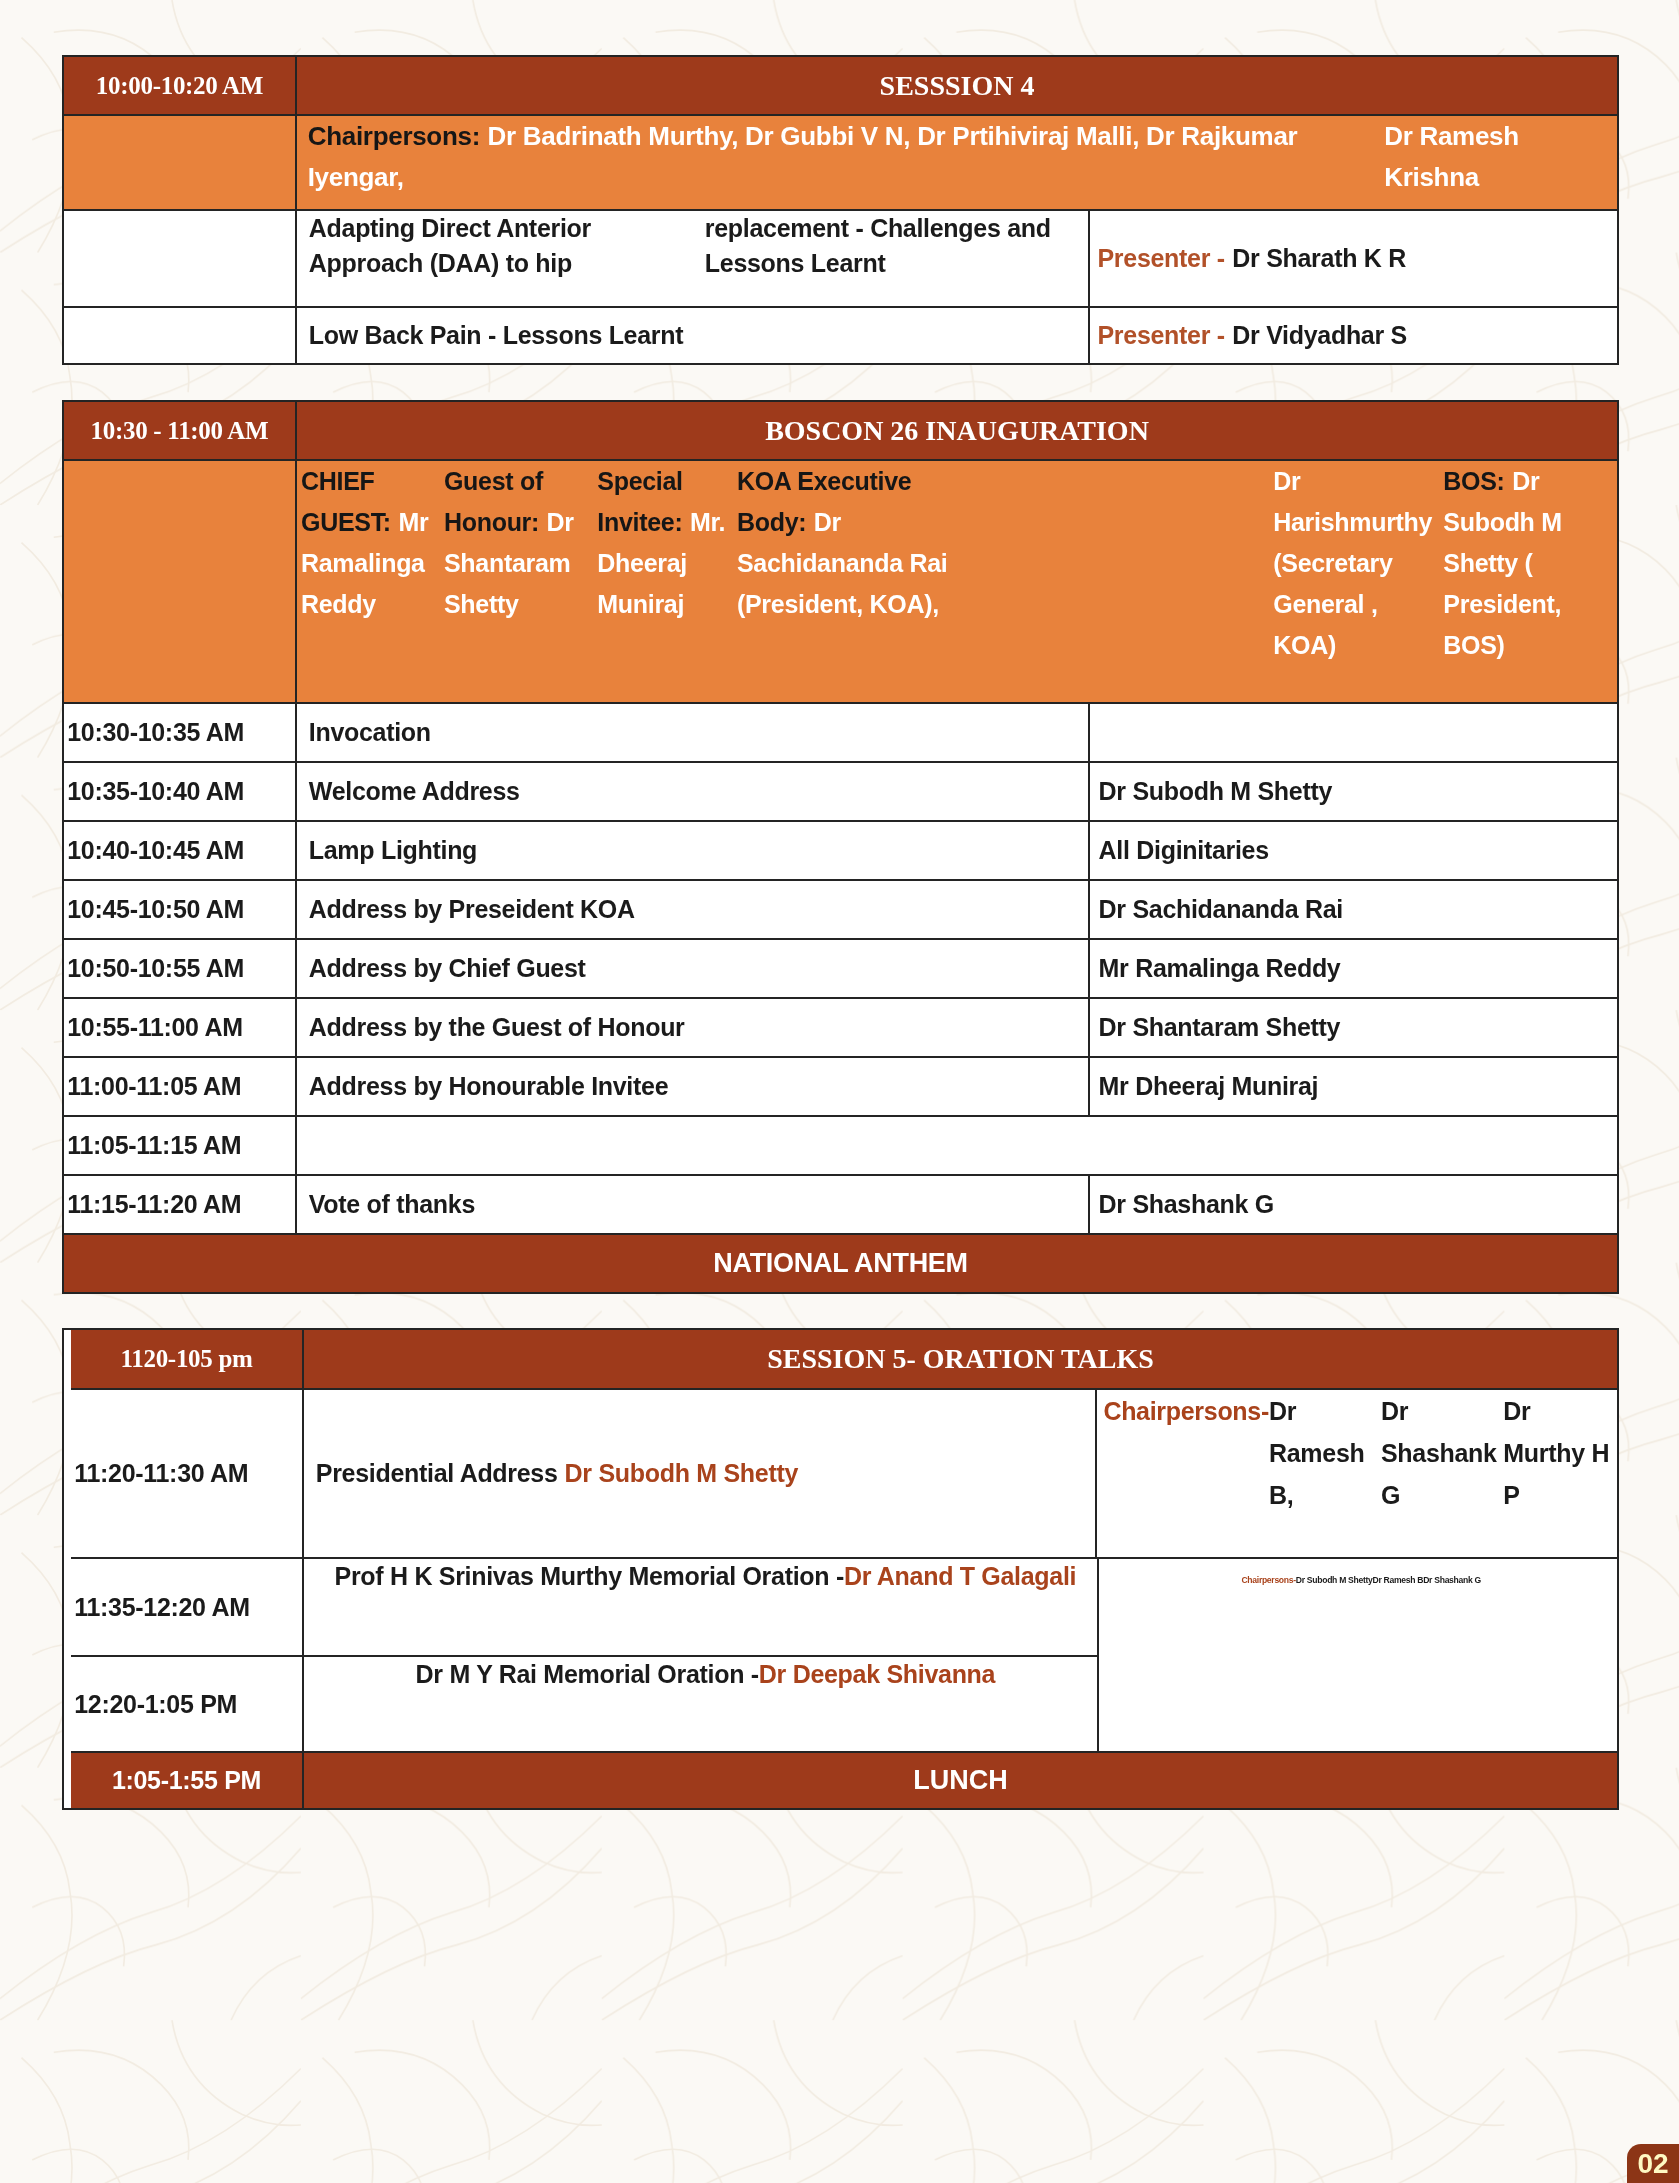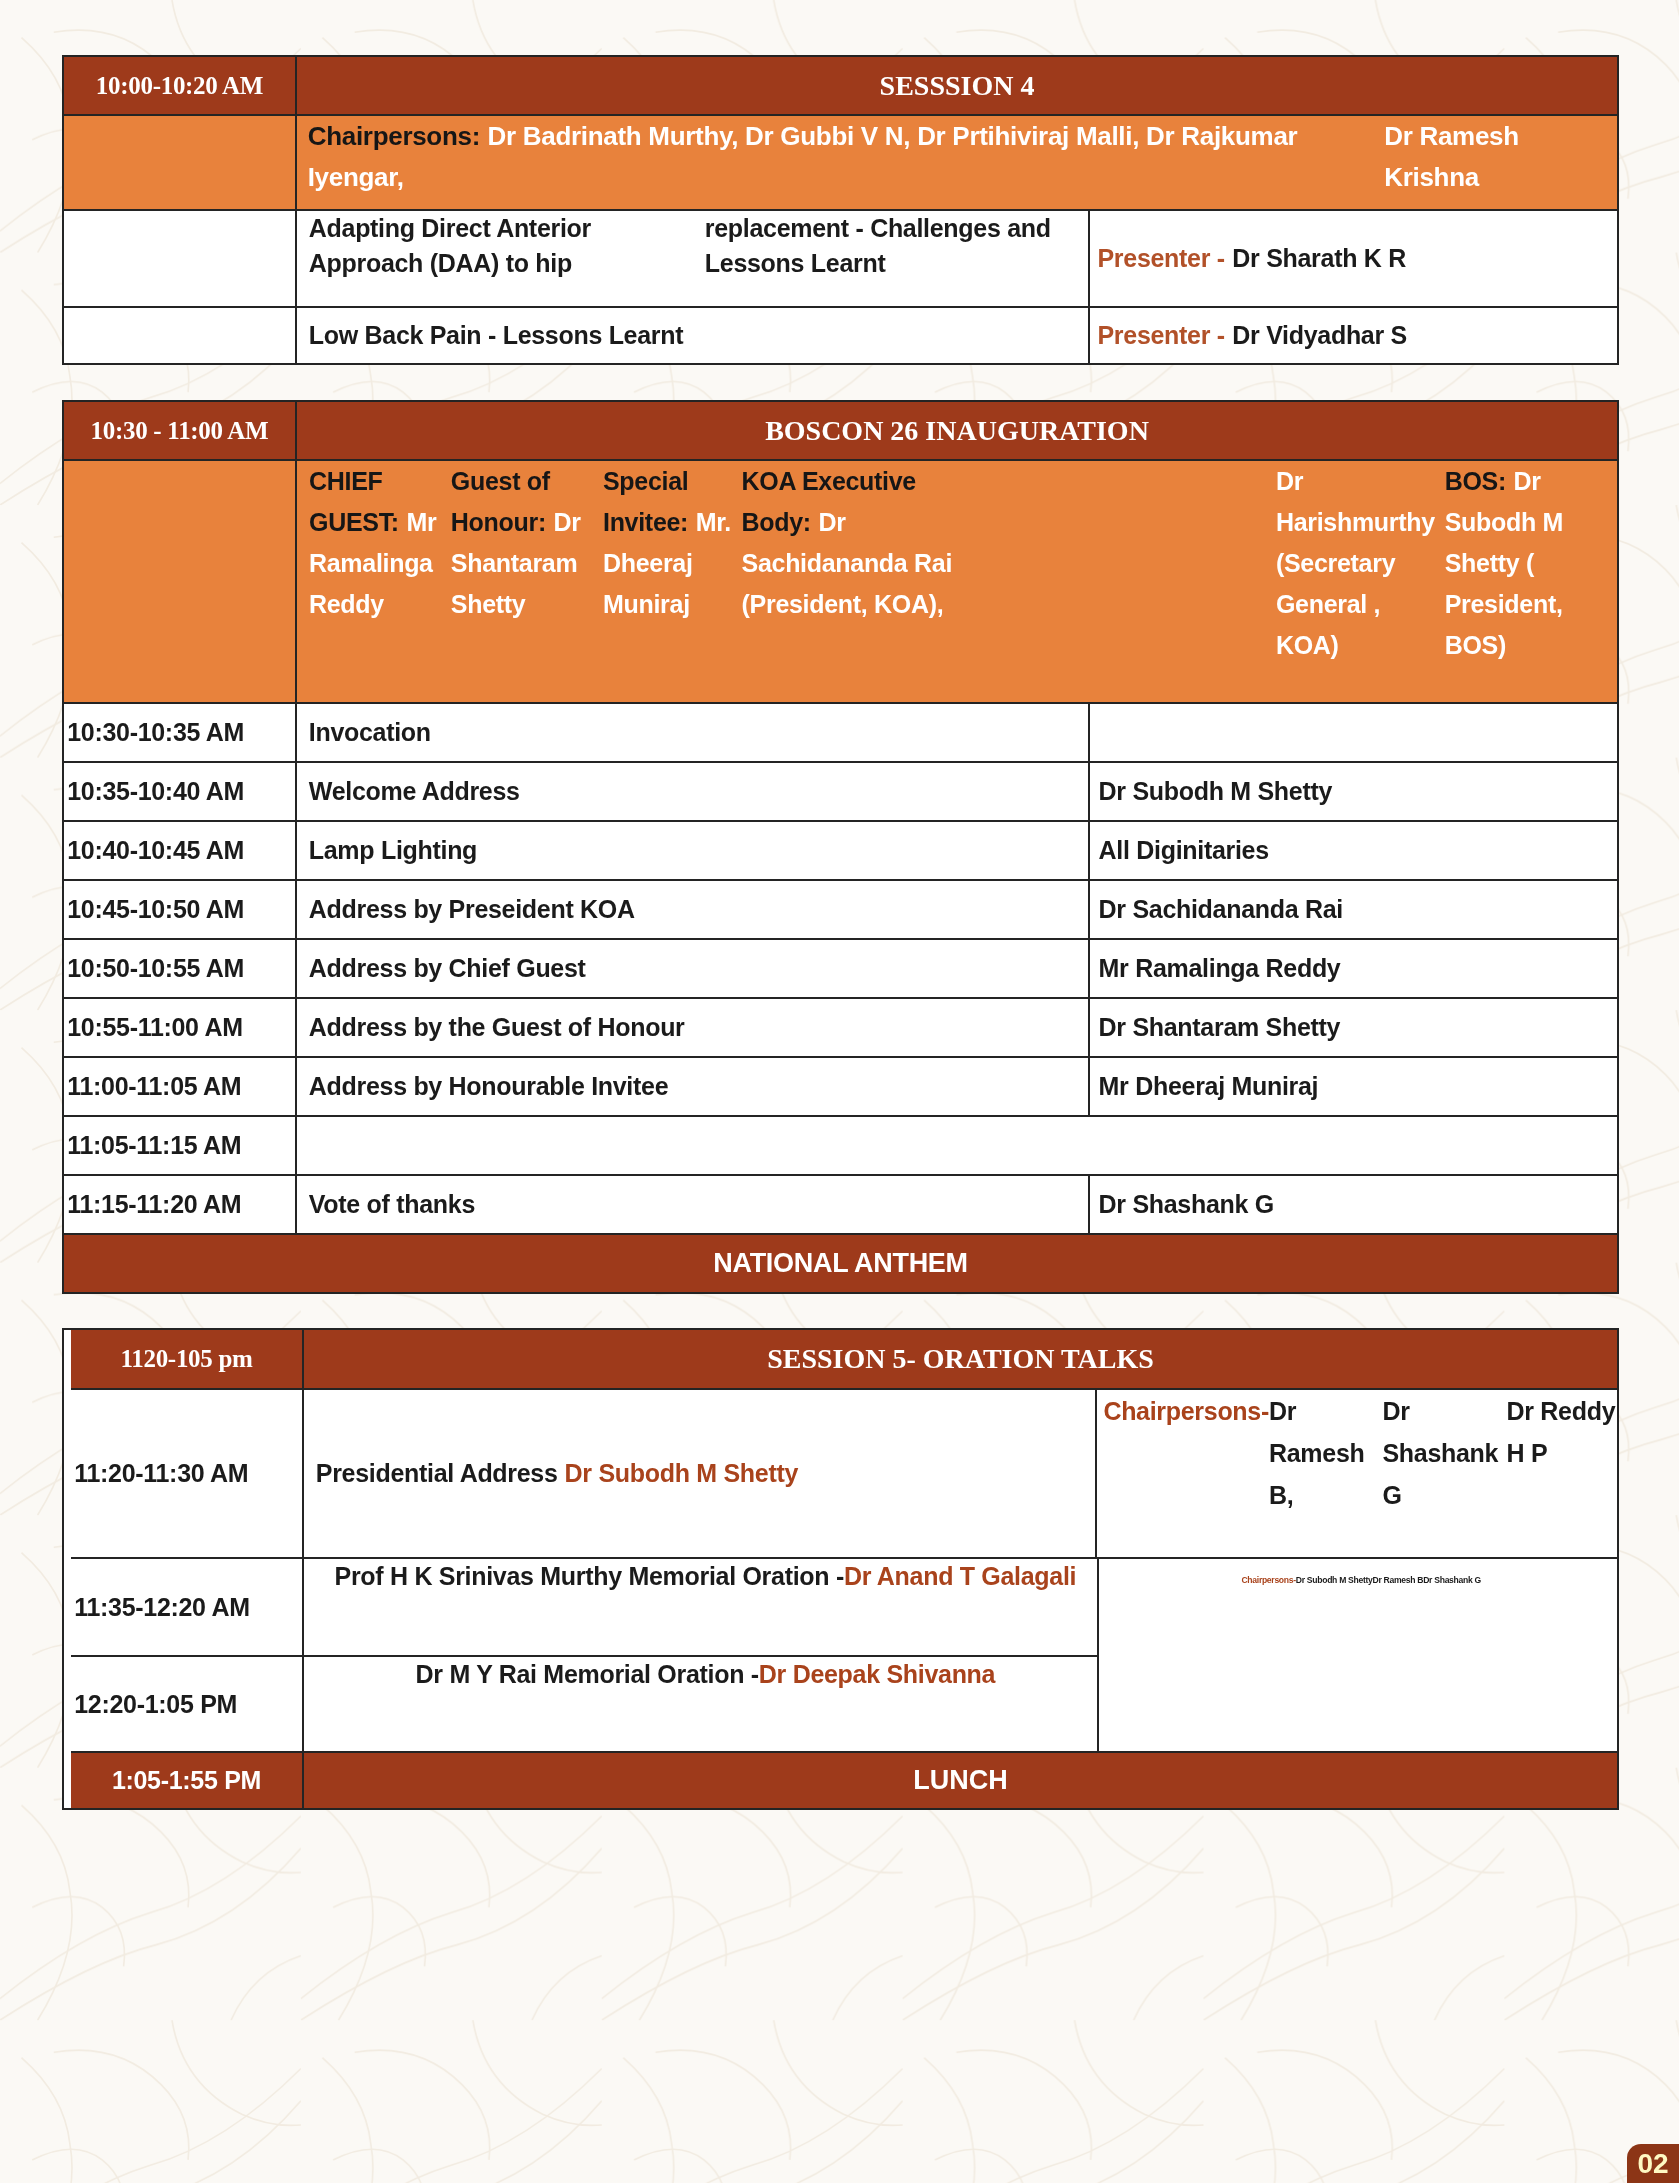--- a/index.html
+++ b/index.html
@@ -24,21 +24,21 @@
 
   .hdr{background:#9E3A1B;color:#FFFFFF;font-family:Liberation Serif, serif;}
   .hdr .c-time{justify-content:center;padding-left:0;}
   .hdr-title{flex:1 1 auto;justify-content:center;font-size:28px;letter-spacing:0;}
   .orange{background:#E8823C;}
   .bar{background:#9E3A1B;color:#FFFFFF;}
 
   .chair-cell{line-height:41px;color:#FFFFFF;font-size:26px;}
   .blk{color:#161616;}
   .gap14{margin-left:7.5px;}
-  .guests{line-height:41px;color:#FFFFFF;font-size:25px;padding-left:12px;}
+  .guests{line-height:41px;color:#FFFFFF;font-size:25px;padding-left:4px;}
   .guest-indent{padding-left:294px;}
 
   .rust{color:#A9431C;}
   .presenter-label{color:#B25129;}
   .name-red{color:#A9431C;margin-left:7px;}
   .chairs-cell{line-height:42px;padding-left:6.4px;}
   .twoLine{line-height:35px;}
 
   .anthem{justify-content:center;font-size:27px;border-radius:25px;}
   .lunch-time{justify-content:center;padding-left:0;font-size:25px;}
@@ -189,21 +189,21 @@
     <div class="row h315">
       <div class="cell c-time">11:20-11:30 AM</div>
       <div class="cell c-mid">
         <span>Presidential Address</span>
           <span class="name-red">Dr Subodh M Shetty</span>
       </div>
       <div class="cell c-right col chairs-cell">
         <div class="rust">Chairpersons-</div>
         <div>Dr Ramesh B,</div>
         <div>Dr Shashank G</div>
-        <div>Dr Reddy H P</div>
+        <div>Dr Murthy H P</div>
       </div>
     </div>
 
     <div style="display:flex;border-top:2.7px solid #242424;">
       <div style="flex:0 0 1026px;">
         <div class="row h179" style="border-top:none;">
           <div class="cell c-time">11:35-12:20 AM</div>
           <div class="cell c-mid col twoLine">
             <div>Prof H K Srinivas Murthy Memorial Oration -</div>
             <div class="rust">Dr Anand T Galagali</div>

